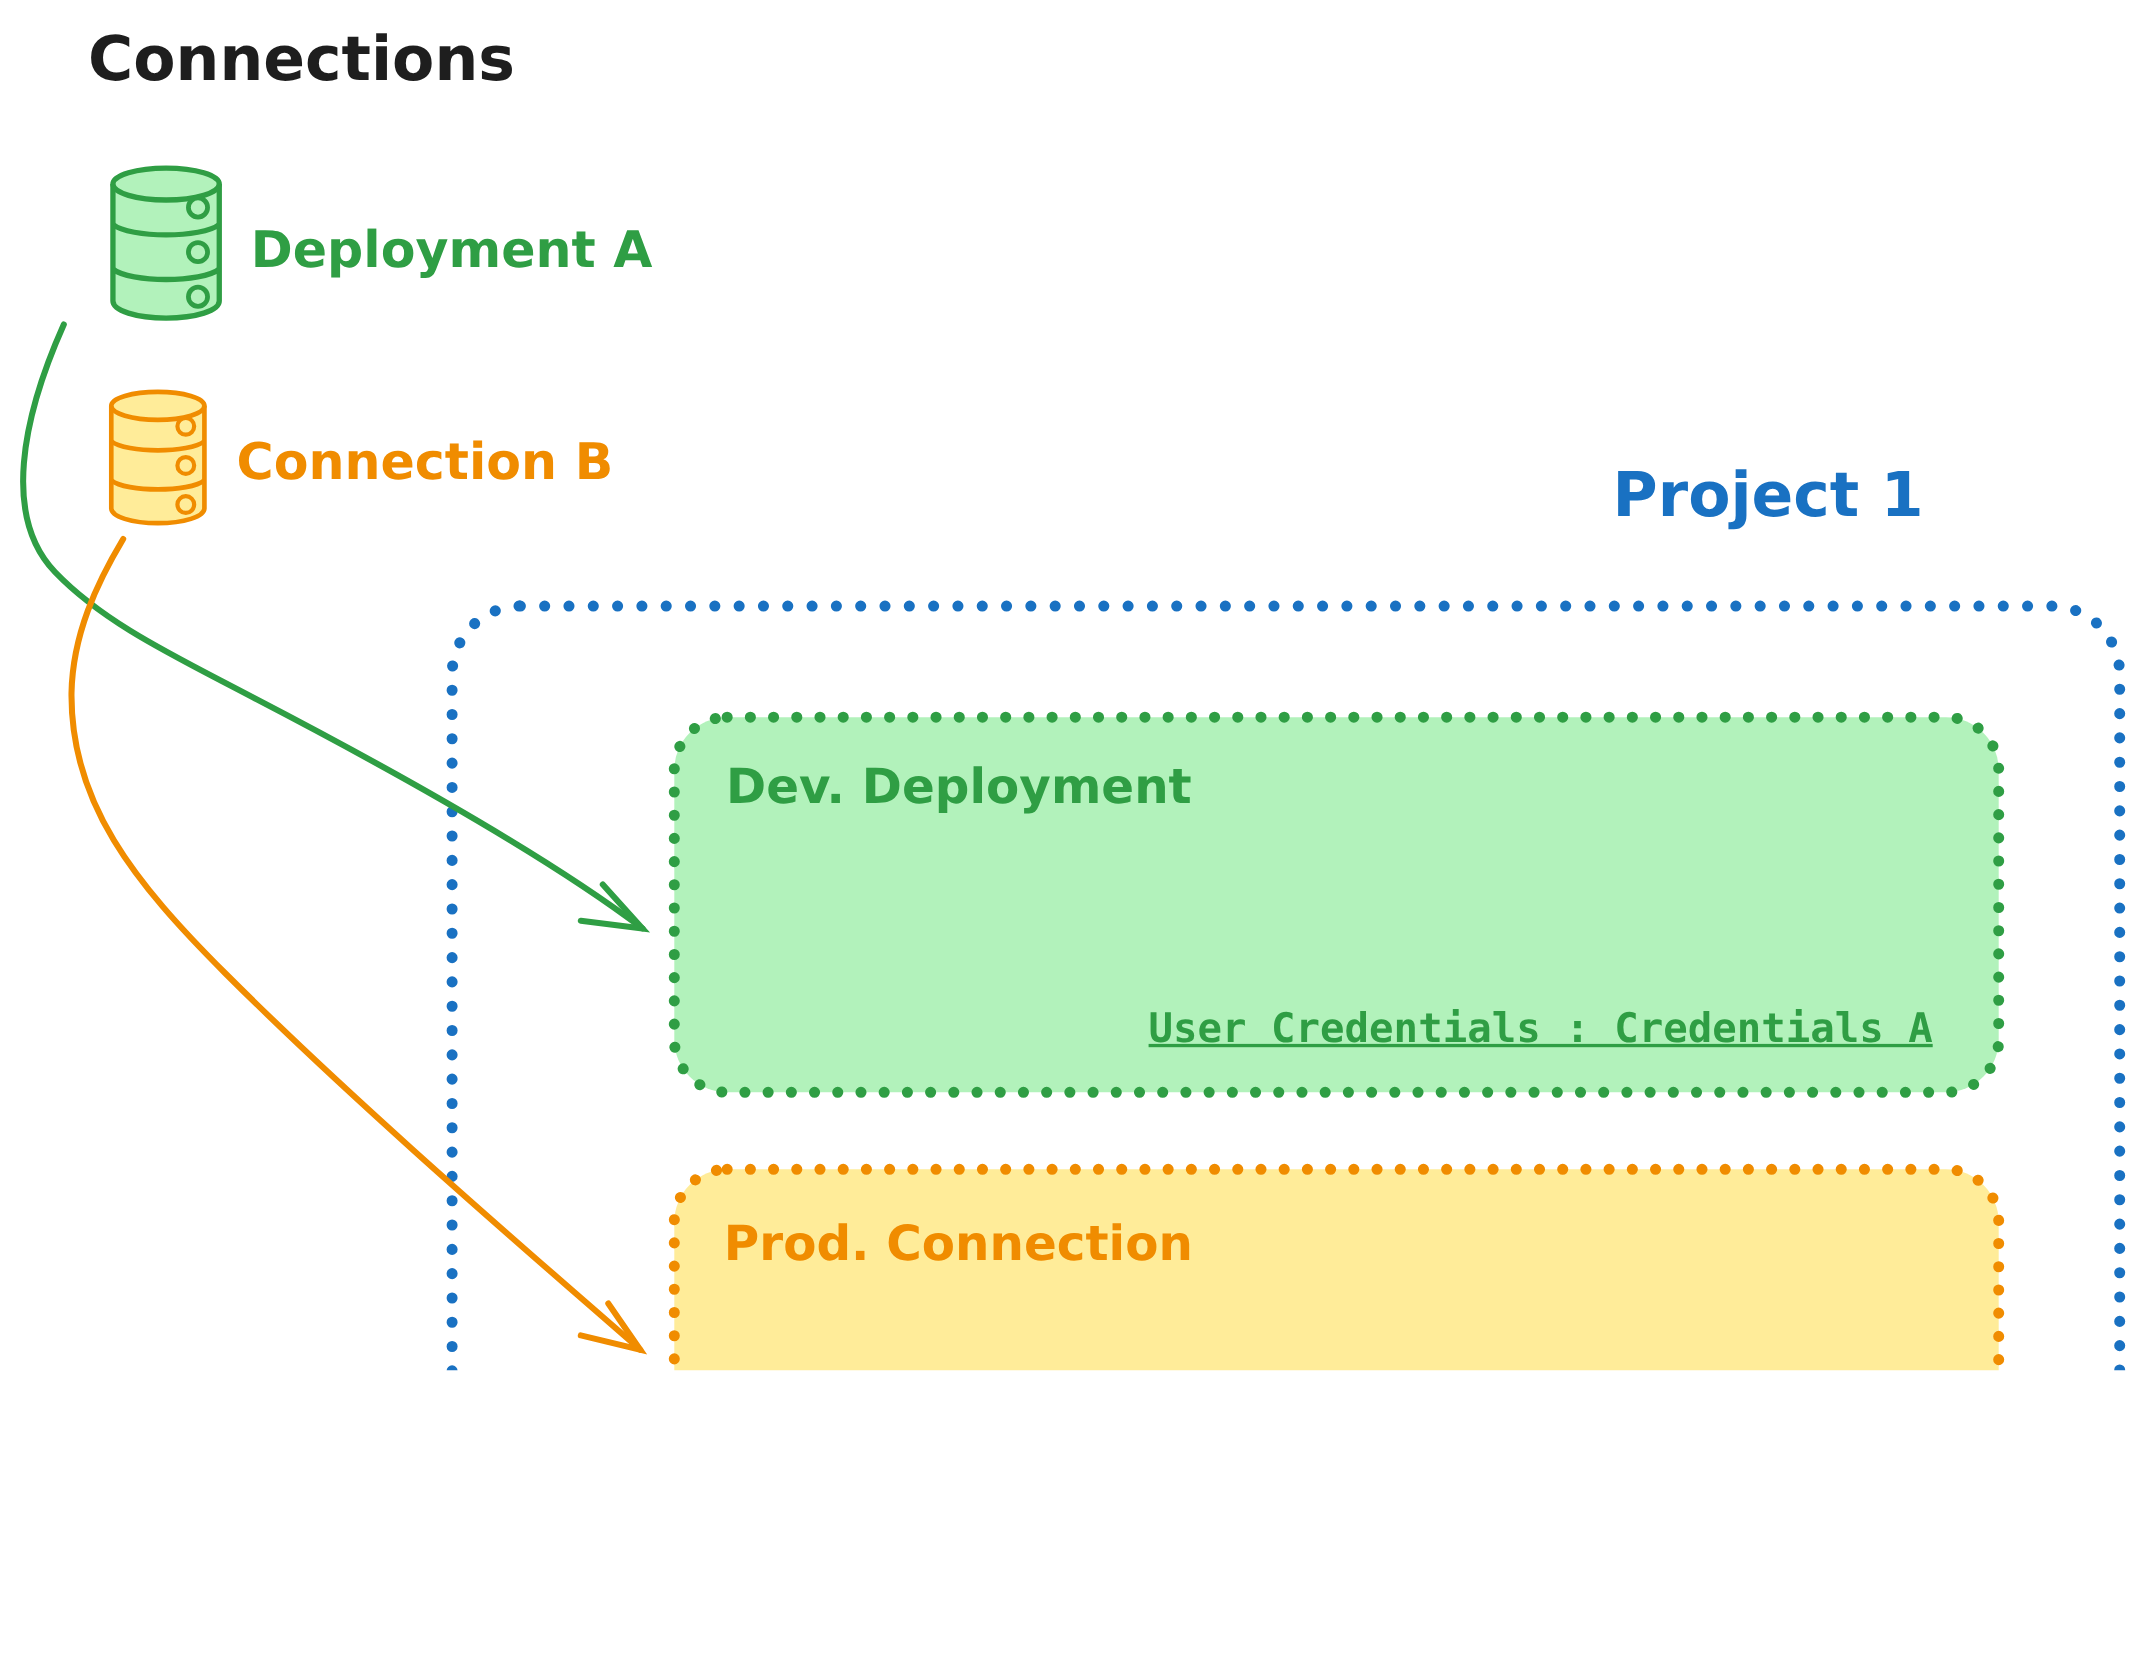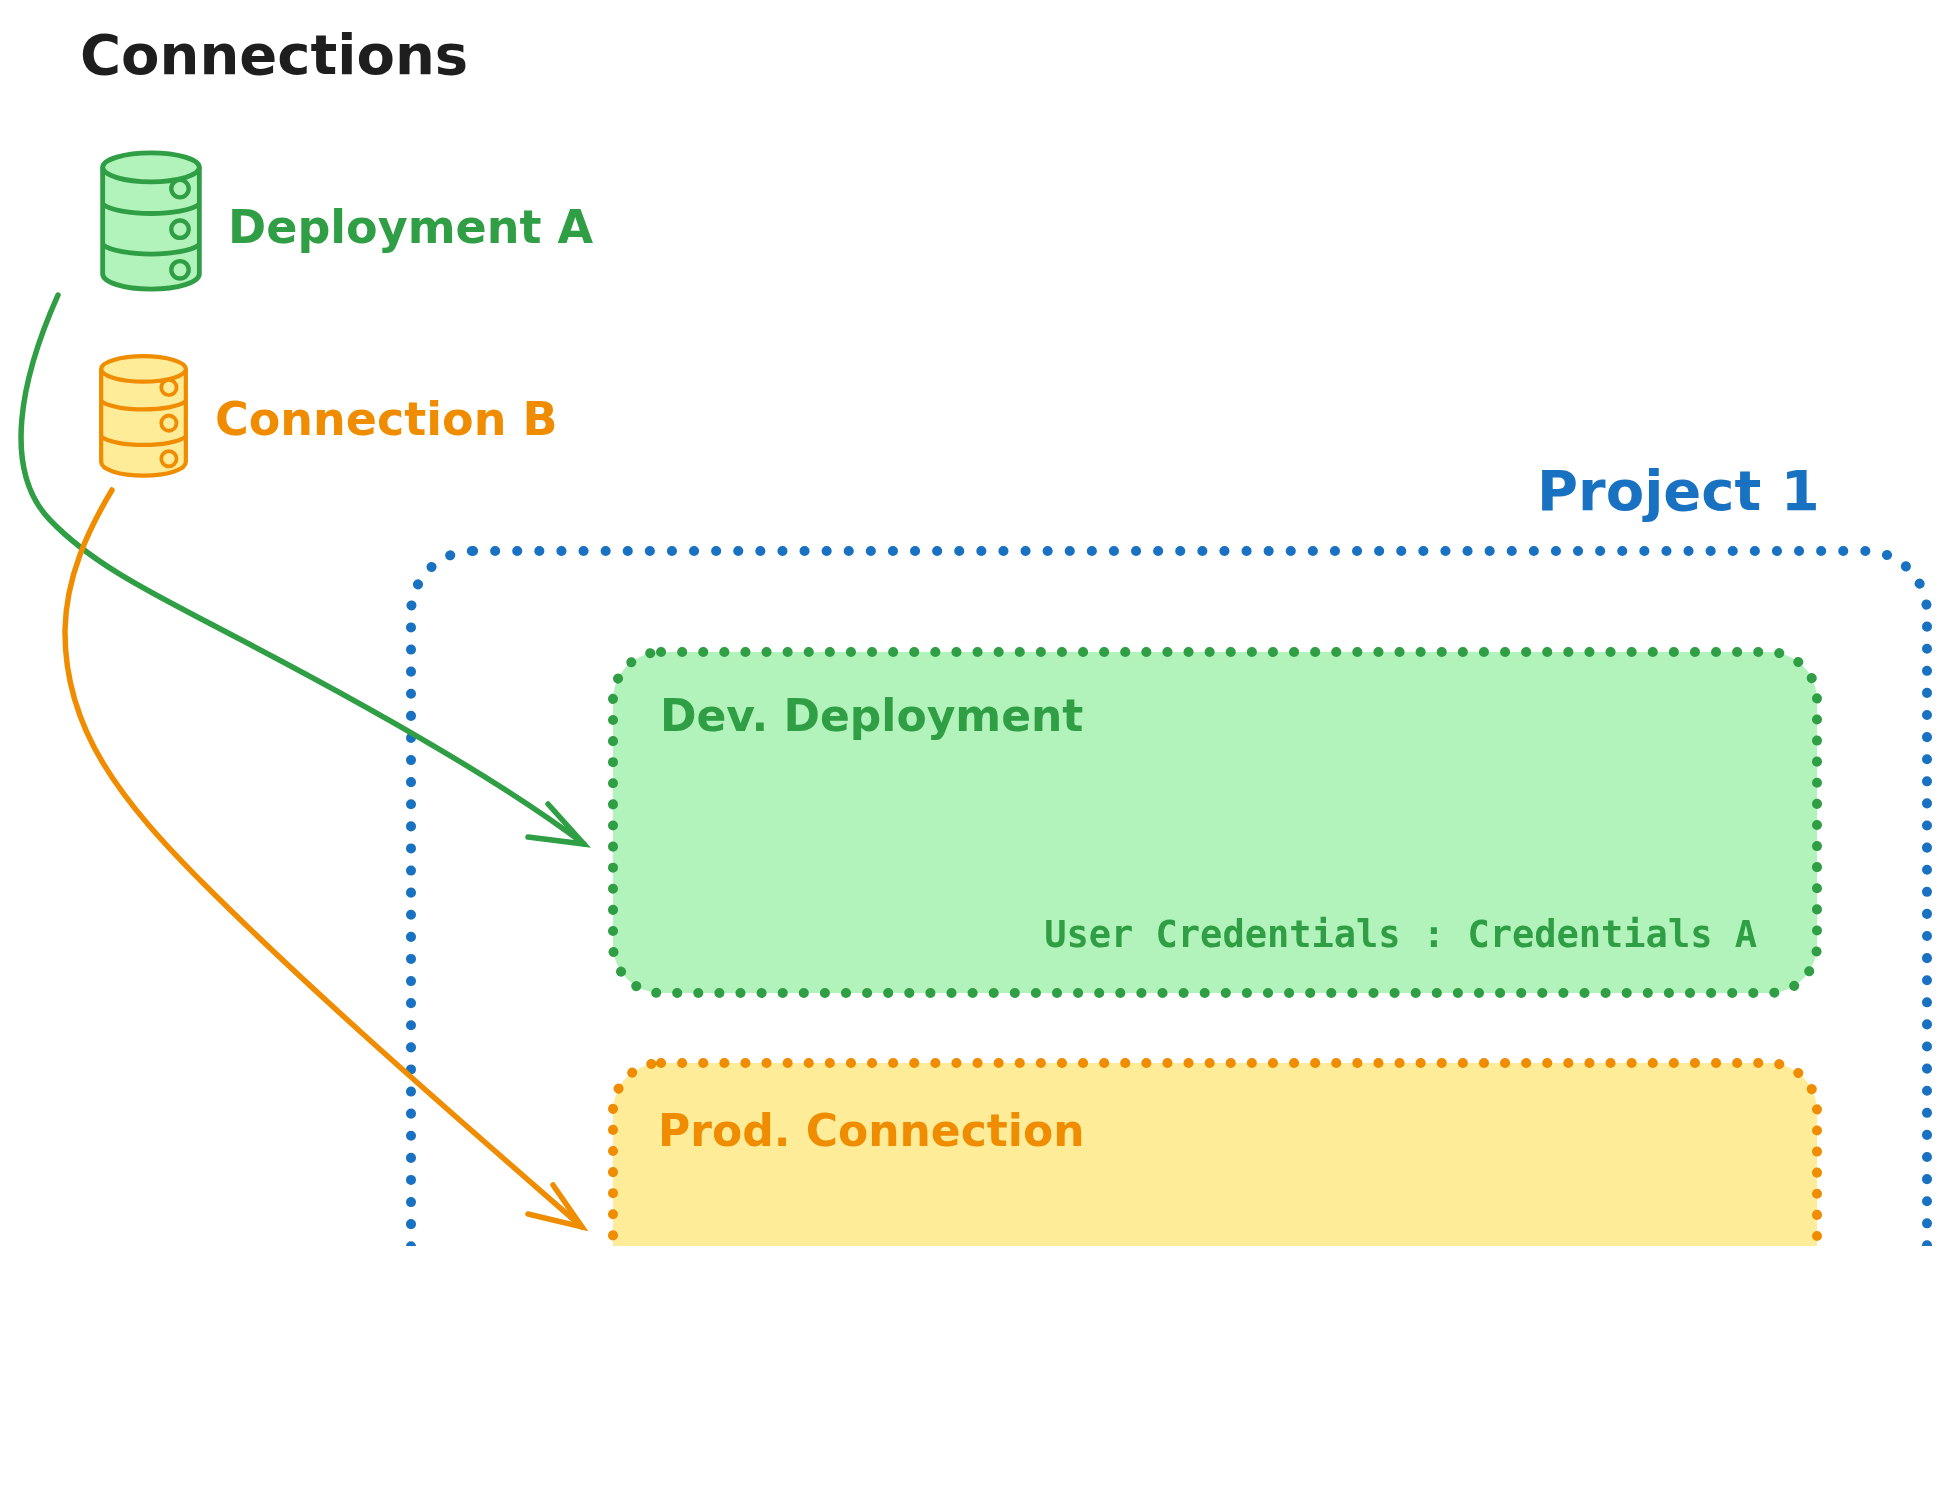--- a/index.html
+++ b/index.html
@@ -11,25 +11,25 @@
     font-family:"DejaVu Sans", sans-serif;
   }
   .layer{position:absolute;left:0;top:0;}
   .label{
     position:absolute;
     white-space:nowrap;
     font-weight:bold;
     line-height:1.1;
     font-family:"DejaVu Sans", sans-serif;
   }
-  .mono{font-family:"DejaVu Sans Mono", monospace;}
+  .mono{font-family:"DejaVu Sans Mono", monospace;text-decoration:underline;}
   .title{left:80px;top:24px;font-size:56px;color:#1e1e1e;}
   .conn-a-label{left:228px;top:202px;font-size:46px;color:#2f9e44;}
   .conn-b-label{left:215px;top:394px;font-size:46px;color:#f08c00;}
-  .project-label{left:1537px;top:420px;font-size:56px;color:#1971c2;margin-top:40px;}
+  .project-label{left:1466px;top:420px;font-size:56px;color:#1971c2;}
   .dev-title{left:660px;top:692px;font-size:44px;color:#2f9e44;}
   .prod-title{left:658px;top:1107px;font-size:44px;color:#f08c00;}
   .dev-creds{right:191px;top:915px;font-size:37px;color:#2f9e44;text-align:right;}
   .prod-creds{right:170px;top:1332px;font-size:37px;color:#f08c00;text-align:right;}
 </style>
 </head>
 <body>
 
 <div class="canvas">
 

